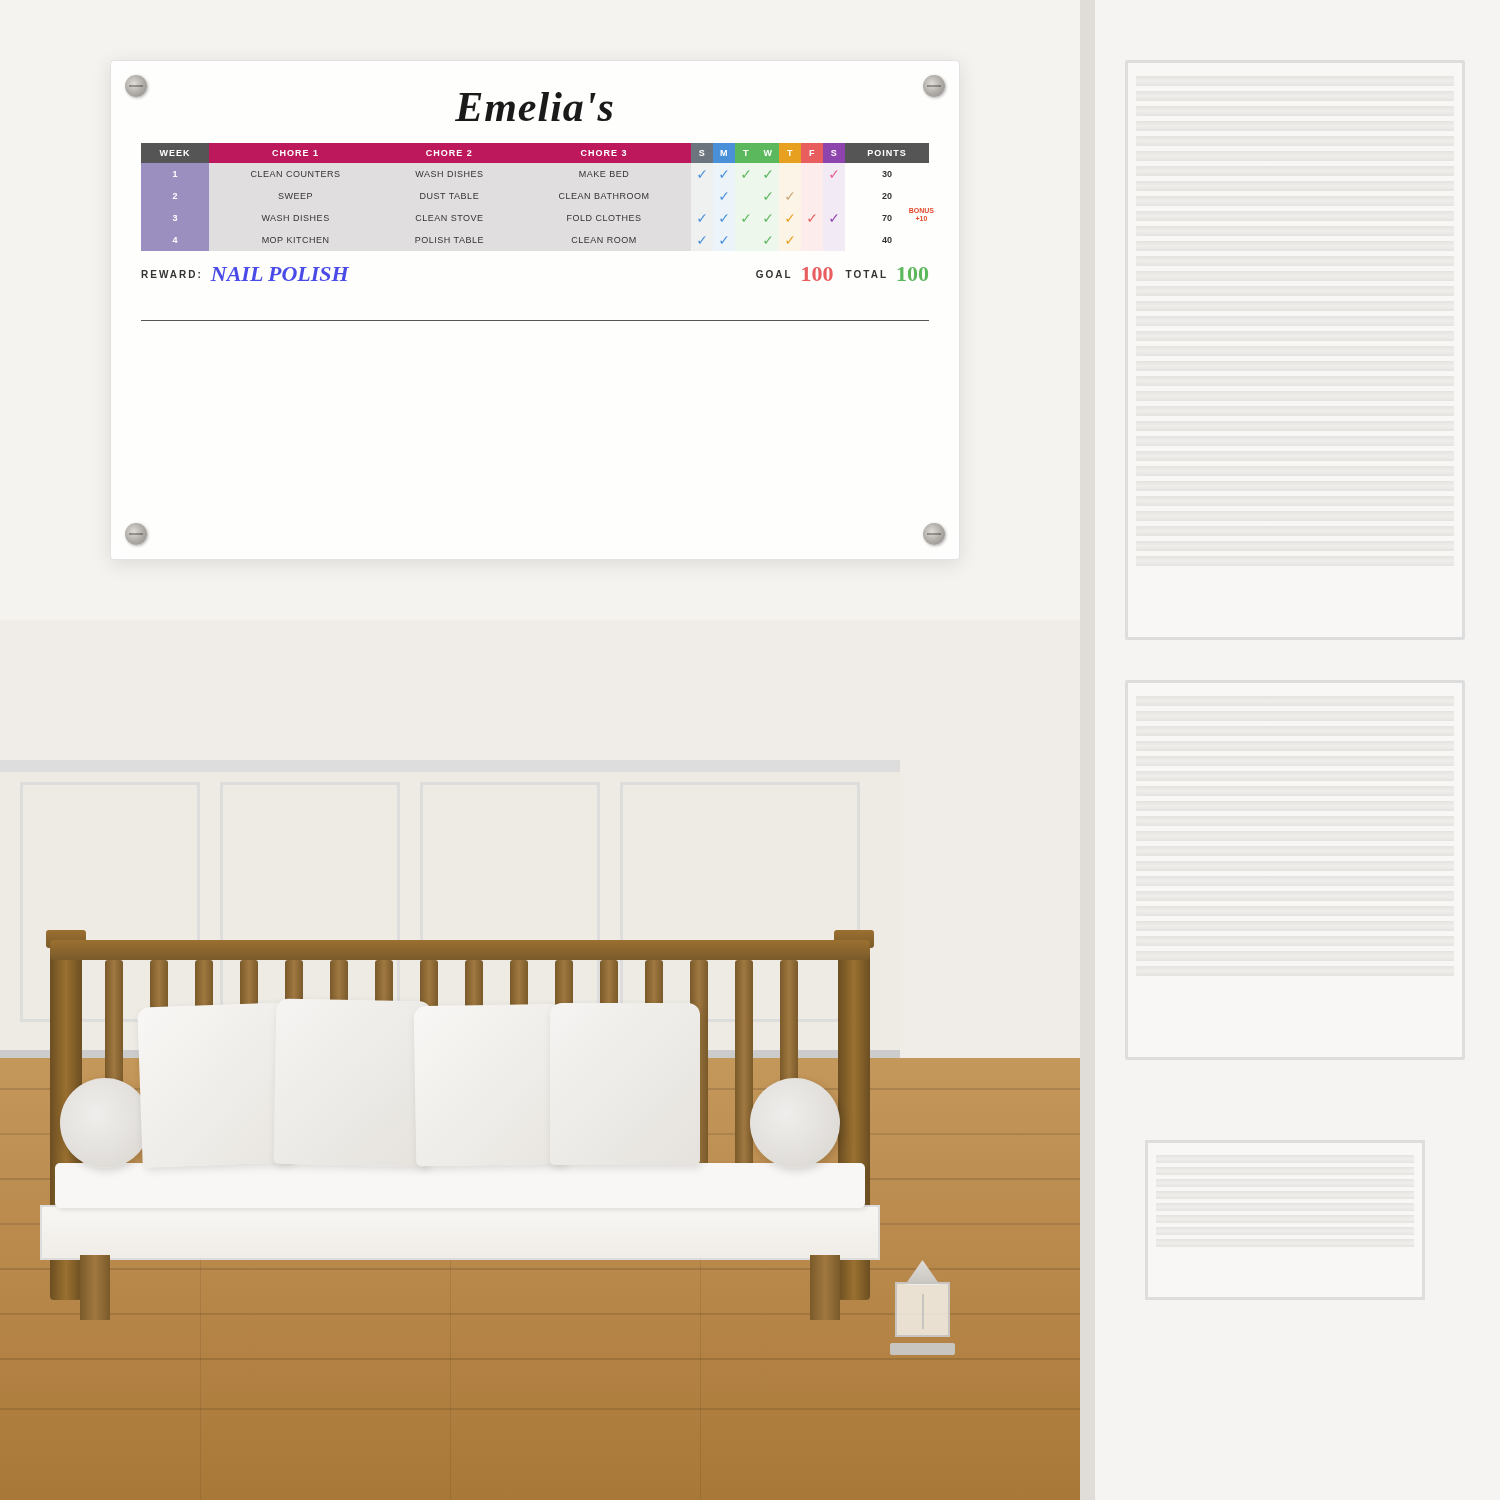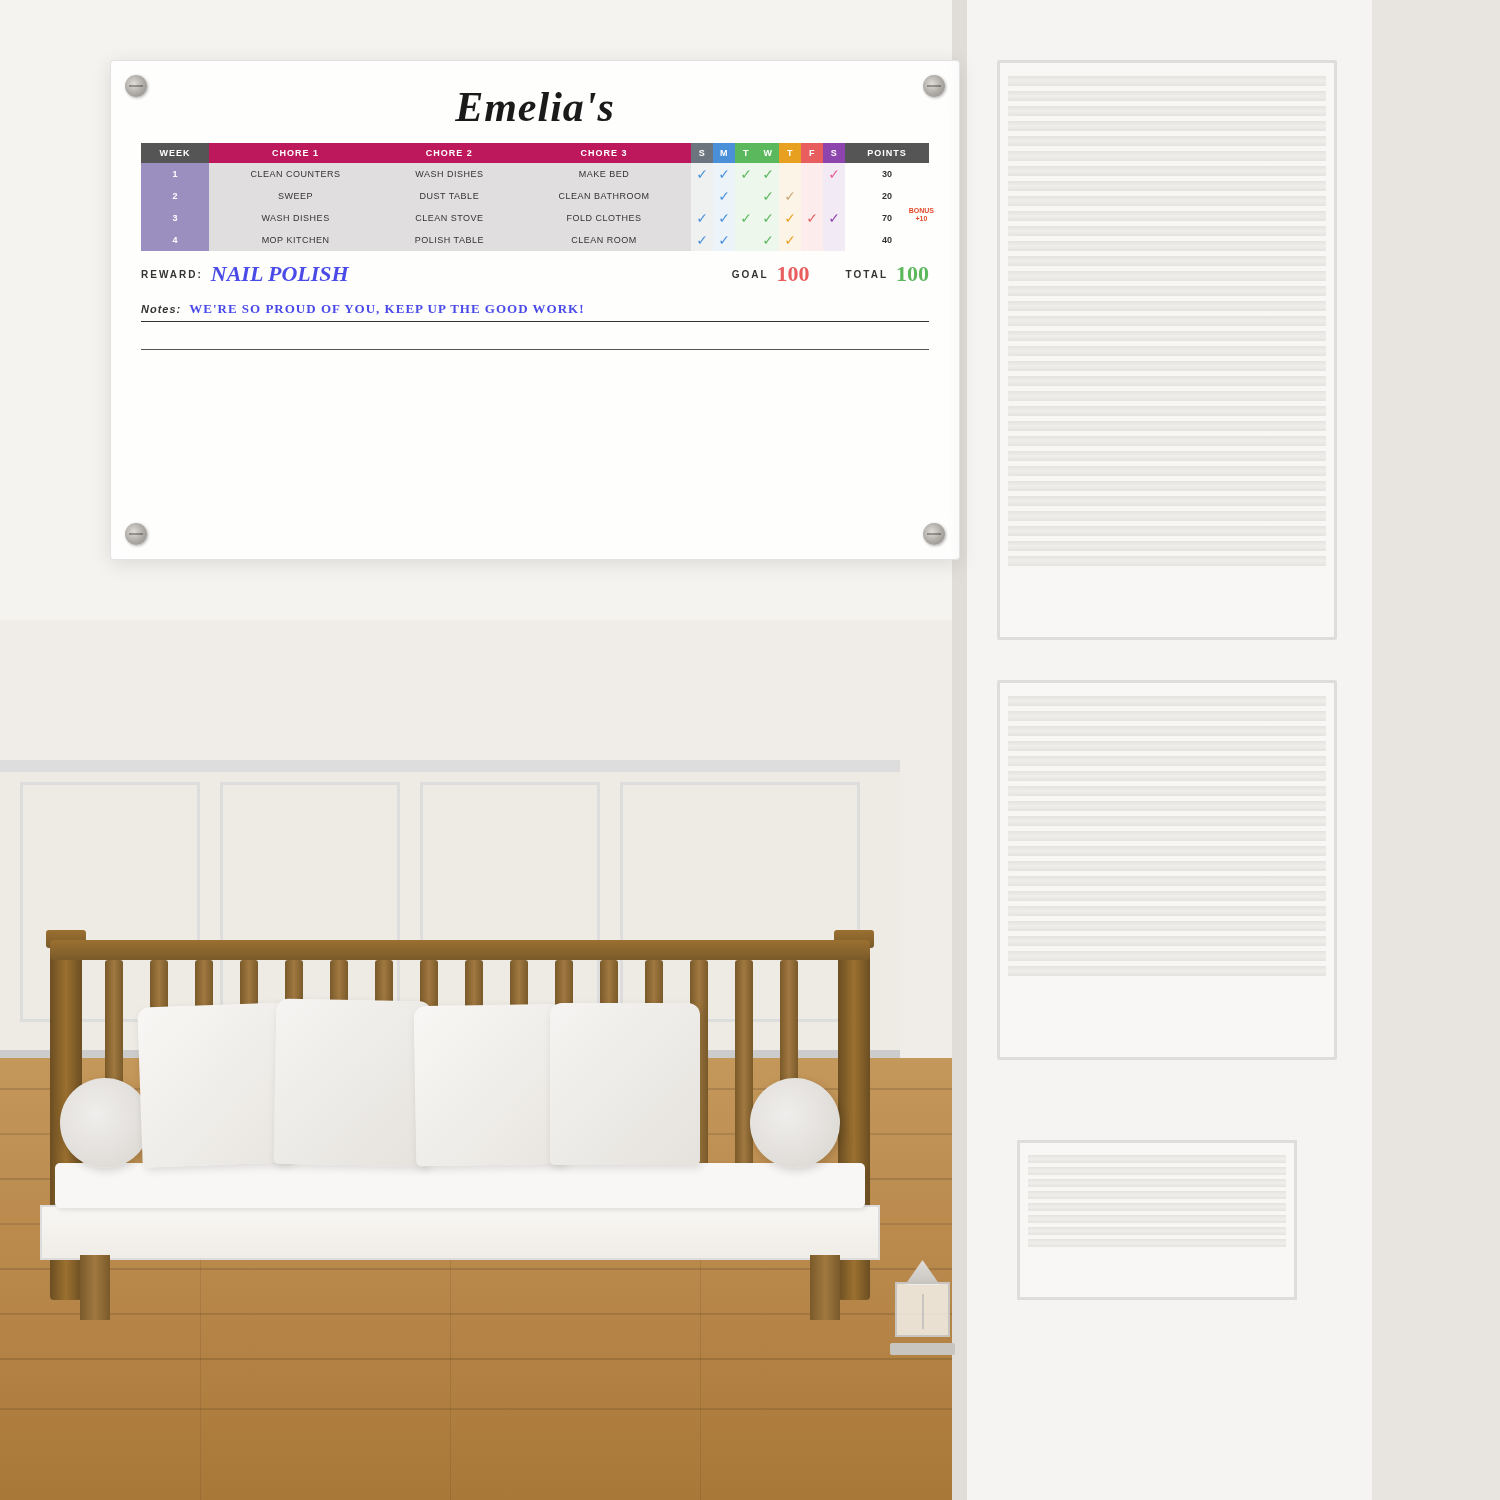--- a/index.html
+++ b/index.html
@@ -9,21 +9,21 @@
       overflow: hidden;
       background: #e8e4df;
       font-family: Arial, sans-serif;
       position: relative;
     }
 
     
     .room-bg {
       position: absolute;
       top: 0; left: 0;
-      width: 1372px;
+      width: 1500px;
       height: 1500px;
       background: #f0ede8;
     }
 
     
     .wall {
       position: absolute;
       top: 0; left: 0;
       width: 1100px;
       height: 620px;
@@ -234,21 +234,21 @@
       font-weight: bold;
       color: #e85d5d;
     }
 
     .total-label {
       font-size: 10px;
       font-weight: bold;
       letter-spacing: 2px;
       color: #333;
       text-transform: uppercase;
-      margin-left: 28px;
+      margin-left: 4px;
     }
 
     .total-value {
       font-family: 'Georgia', serif;
       font-size: 22px;
       font-weight: bold;
       color: #5cb85c;
     }
 
     
@@ -565,20 +565,16 @@
       </div>
       <div class="goal-section">
         <span class="goal-label">GOAL</span>
         <span class="goal-value">100</span>
         <span class="total-label">TOTAL</span>
         <span class="total-value">100</span>
       </div>
     </div>
 
     <div class="notes-section">
-      <div class="notes-line">
-        <span class="notes-label">Notes:</span>
-        <span class="notes-text">WE'RE SO PROUD OF YOU, KEEP UP THE GOOD WORK!</span>
-      </div>
       <div class="notes-empty-line"></div>
     </div>
   </div>
 </div>
 
 </body></html>

